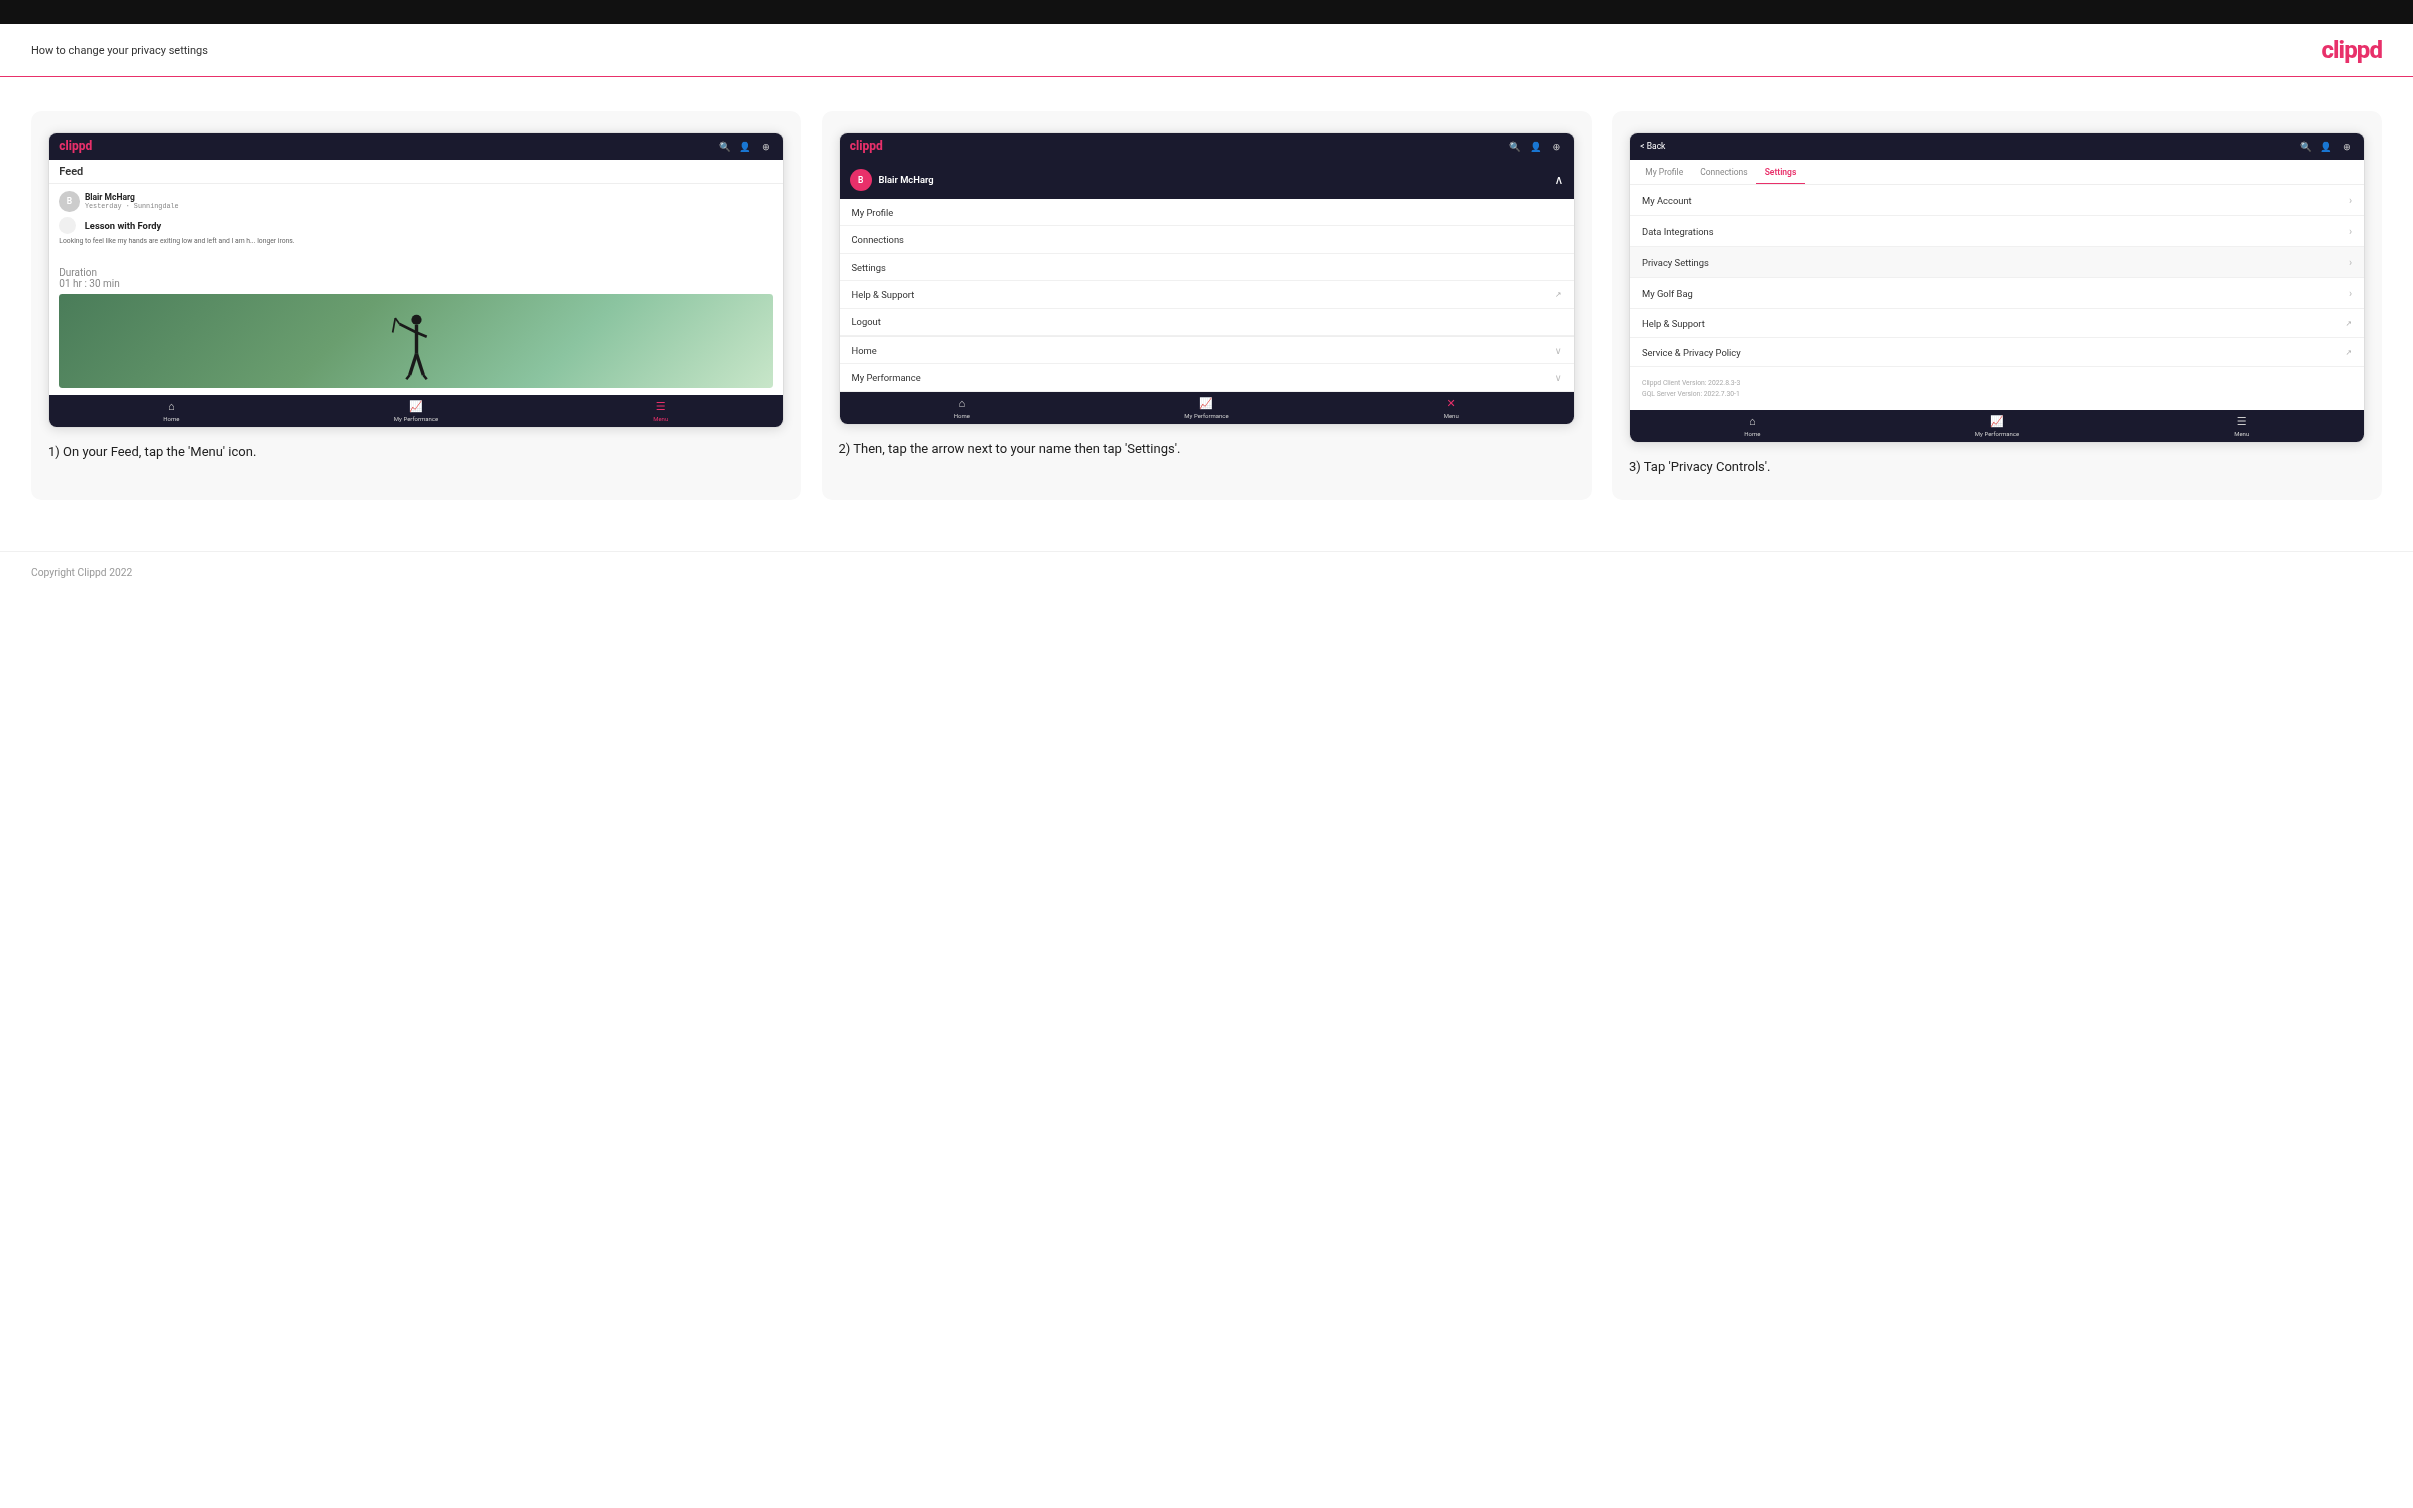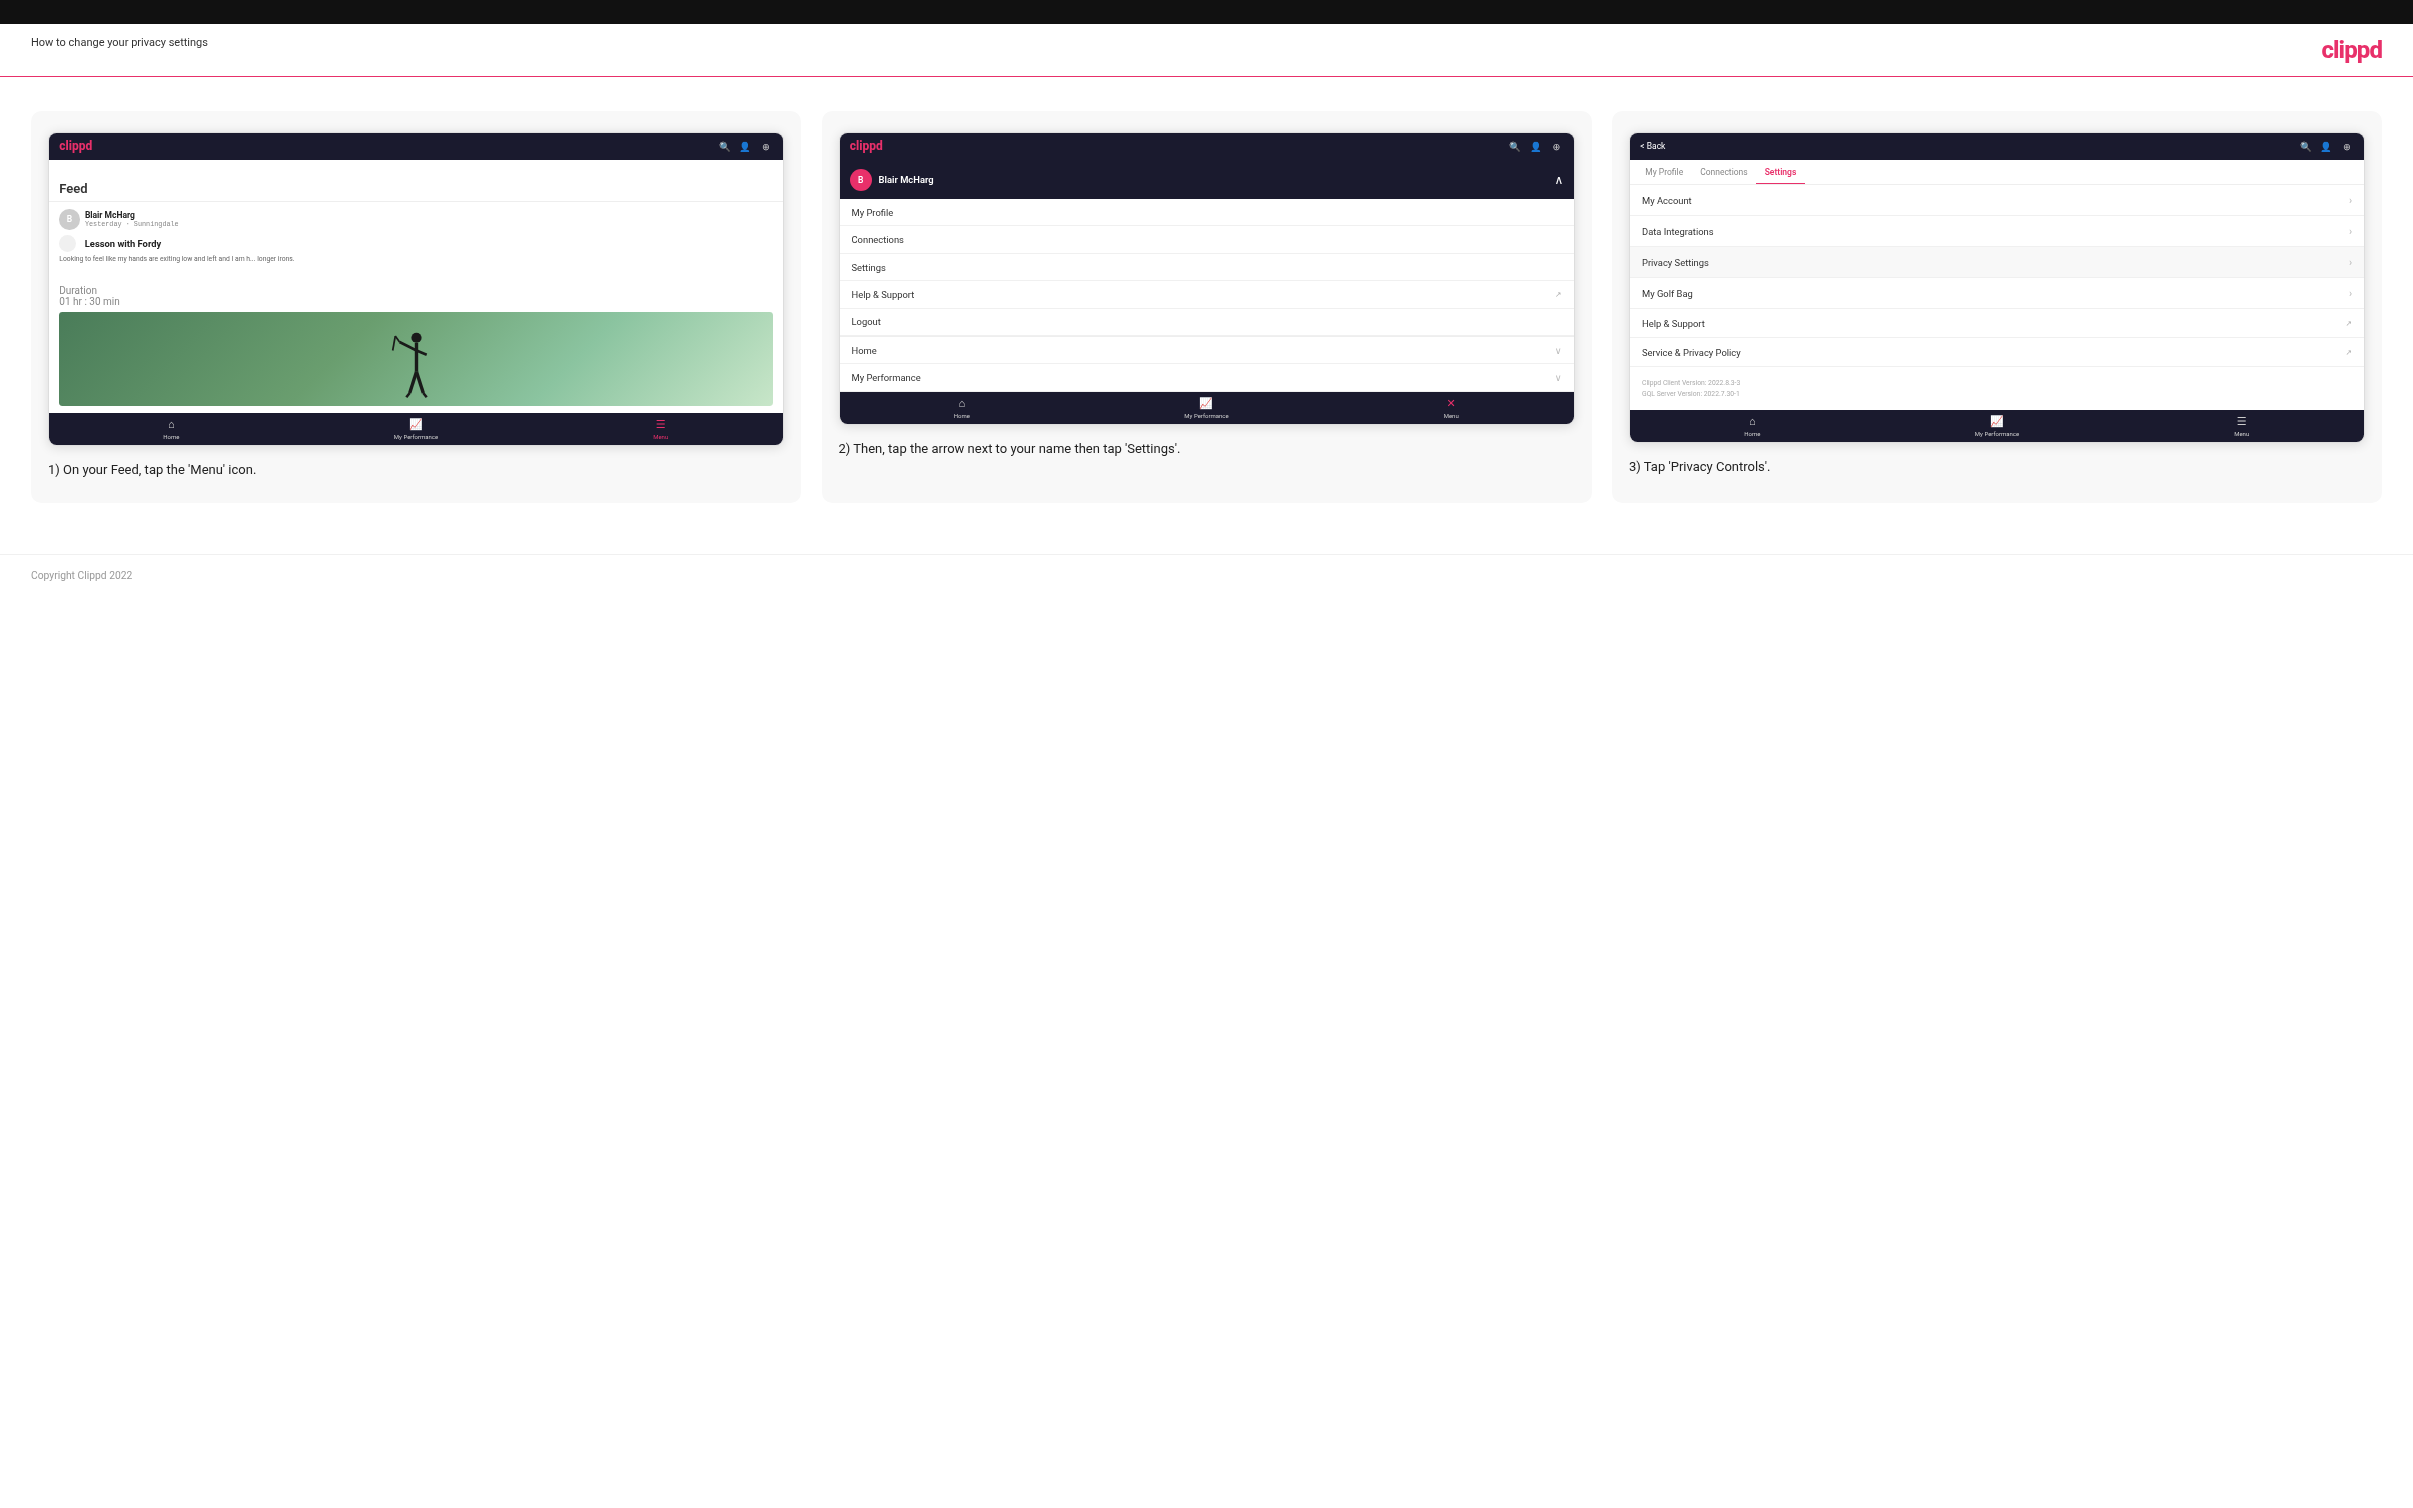--- a/index.html
+++ b/index.html
@@ -12,20 +12,21 @@
     
     .top-bar {
       background: #111;
       height: 24px;
       width: 100%;
     }
 
     
     .header {
       display: flex;
+      align-items: center;
       justify-content: space-between;
       padding: 12px 31px;
       border-bottom: 1.7px solid #e8306a;
     }
     .header-title {
       font-size: 11px;
       color: #333;
     }
     .logo {
       font-size: 24px;
@@ -100,26 +101,25 @@
       height: 13.7px;
       display: inline-flex;
       align-items: center;
       justify-content: center;
       color: #ccc;
       font-size: 9.4px;
     }
 
     .phone-feed-tab {
       padding: 5.1px 10.3px;
-      font-size: 13px;
+      font-size: 11px;
       font-weight: 600;
       color: #333;
       background: #fff;
       border-bottom: 0.9px solid #eee;
-      margin-top: 16px;
     }
 
     .phone-feed-item {
       padding: 6.8px 10.3px;
       background: #fff;
     }
     .feed-user-row {
       display: flex;
       align-items: center;
       gap: 5.1px;

